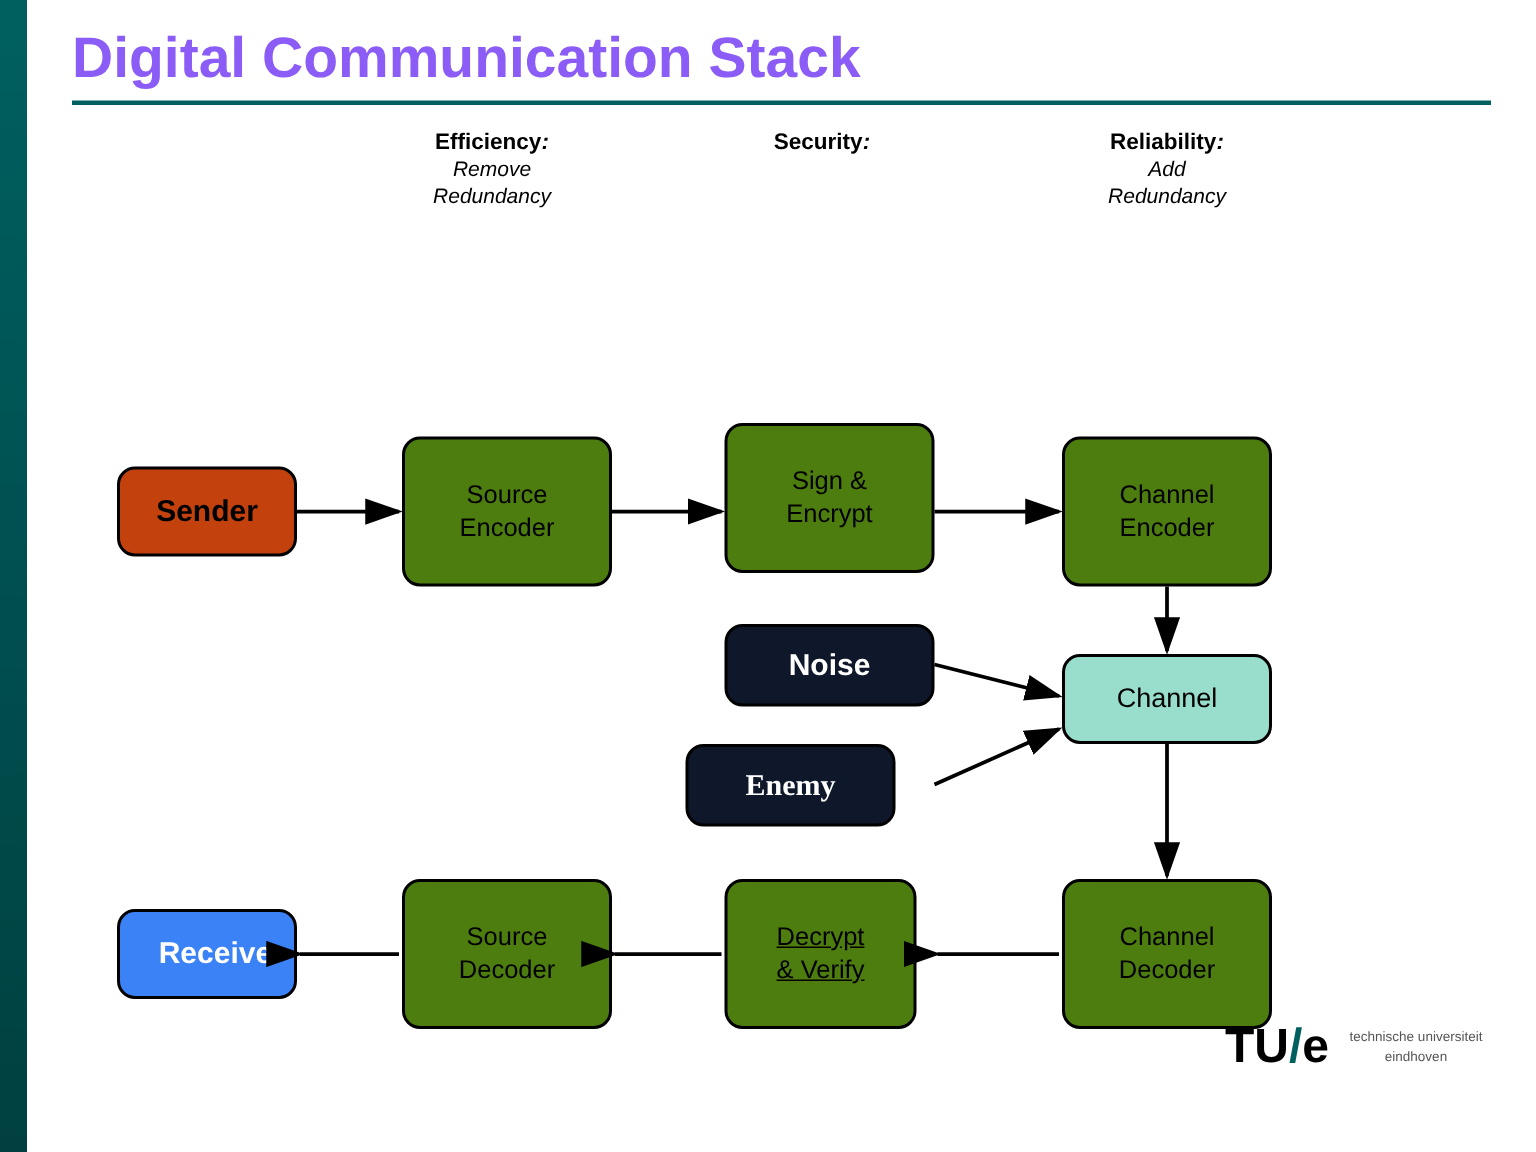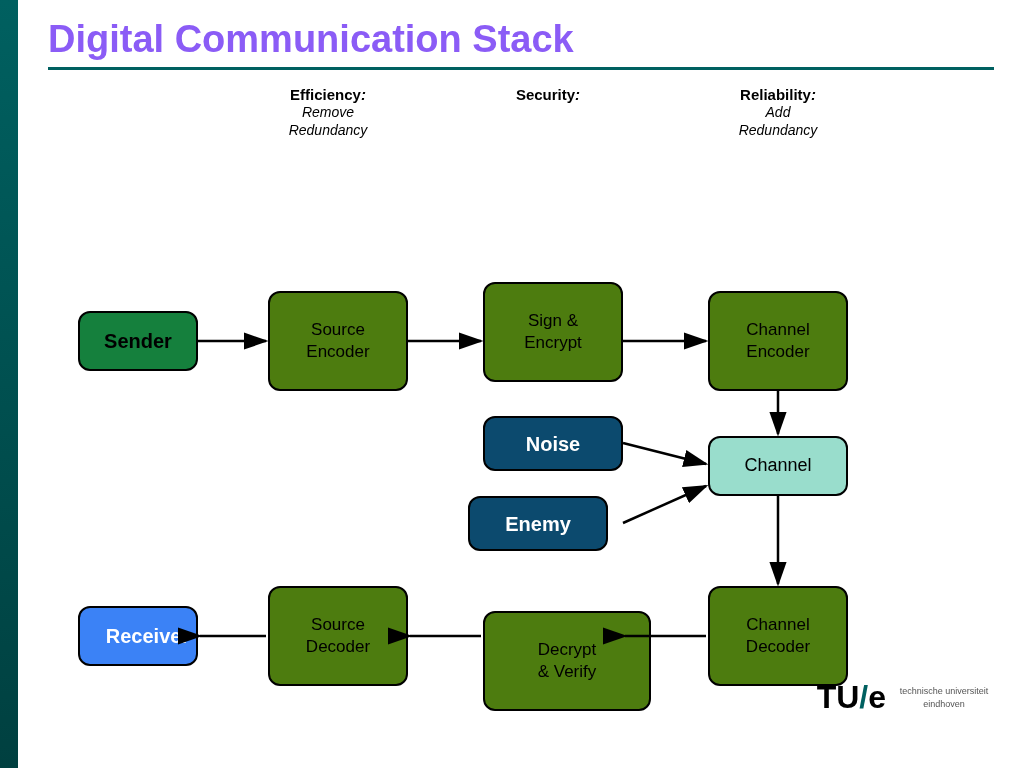--- a/index.html
+++ b/index.html
@@ -76,31 +76,31 @@
       display: flex;
       align-items: center;
       justify-content: center;
       text-align: center;
       font-size: 17px;
       line-height: 1.3;
       background: #4d7c0f;
     }
 
     .box-yellow {
-      background: #15803d;
+      background: #c2410c;
       border: 2.5px solid #000;
     }
     .box-blue {
       background: #3b82f6;
       color: #fff;
       border: 2.5px solid #000;
       padding-left: 19px;
     }
     .box-red {
-      background: #0c4a6e;
+      background: #0f172a;
       color: #fff;
       border: 2.5px solid #000;
     }
     .box-green {
       background: #99ddcc;
       border: 2.5px solid #000;
     }
 
     
     .arrows-svg {
@@ -156,27 +156,27 @@
     </div>
     <div class="box" style="left:660px; top:205px; width:140px; height:100px;">
       Channel<br>Encoder
     </div>
     <div class="box box-red" style="left:435px; top:330px; width:140px; height:55px; font-size:20px; font-weight:bold;">
       Noise
     </div>
     <div class="box box-green" style="left:660px; top:350px; width:140px; height:60px; font-size:18px;">
       Channel
     </div>
-    <div class="box box-red" style="left:420px; top:410px; width:140px; height:55px; font-size:20px; font-weight:bold;">
+    <div class="box box-red" style="left:409px; top:410px; width:140px; height:55px; font-size:20px; font-weight:bold;font-family:Liberation Serif, serif;">
       Enemy
     </div>
     <div class="box" style="left:660px; top:500px; width:140px; height:100px;">
       Channel<br>Decoder
     </div>
-    <div class="box" style="left:435px; top:525px; width:168px; height:100px;">
+    <div class="box" style="left:435px; top:500px; width:128px; height:100px;text-decoration:underline;">
       Decrypt<br>&amp; Verify
     </div>
     <div class="box" style="left:220px; top:500px; width:140px; height:100px;">
       Source<br>Decoder
     </div>
     <div class="box box-blue" style="left:30px; top:520px; width:120px; height:60px; font-size:20px; font-weight:bold;">
       Receiver
     </div>
 
     <svg class="arrows-svg">

